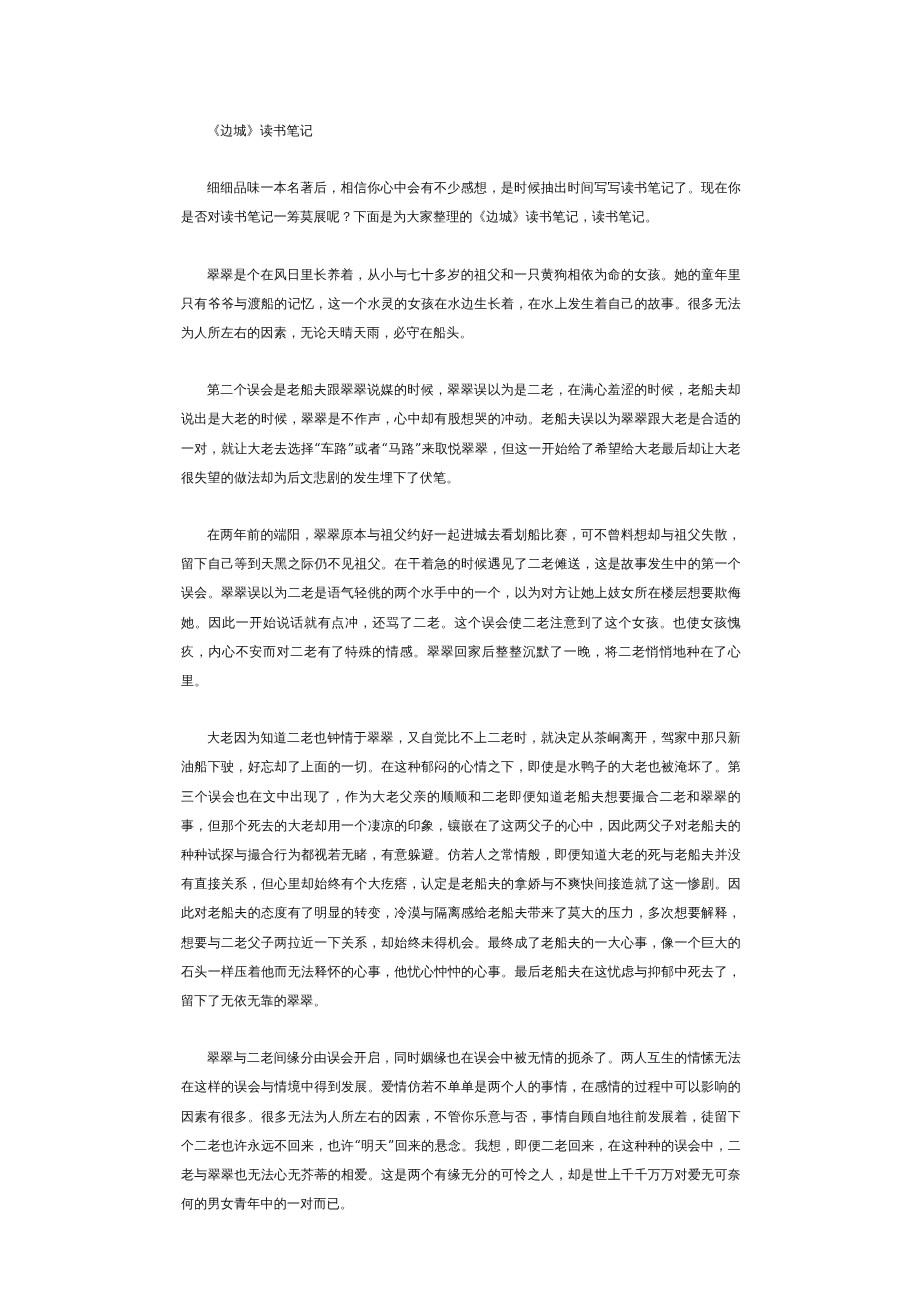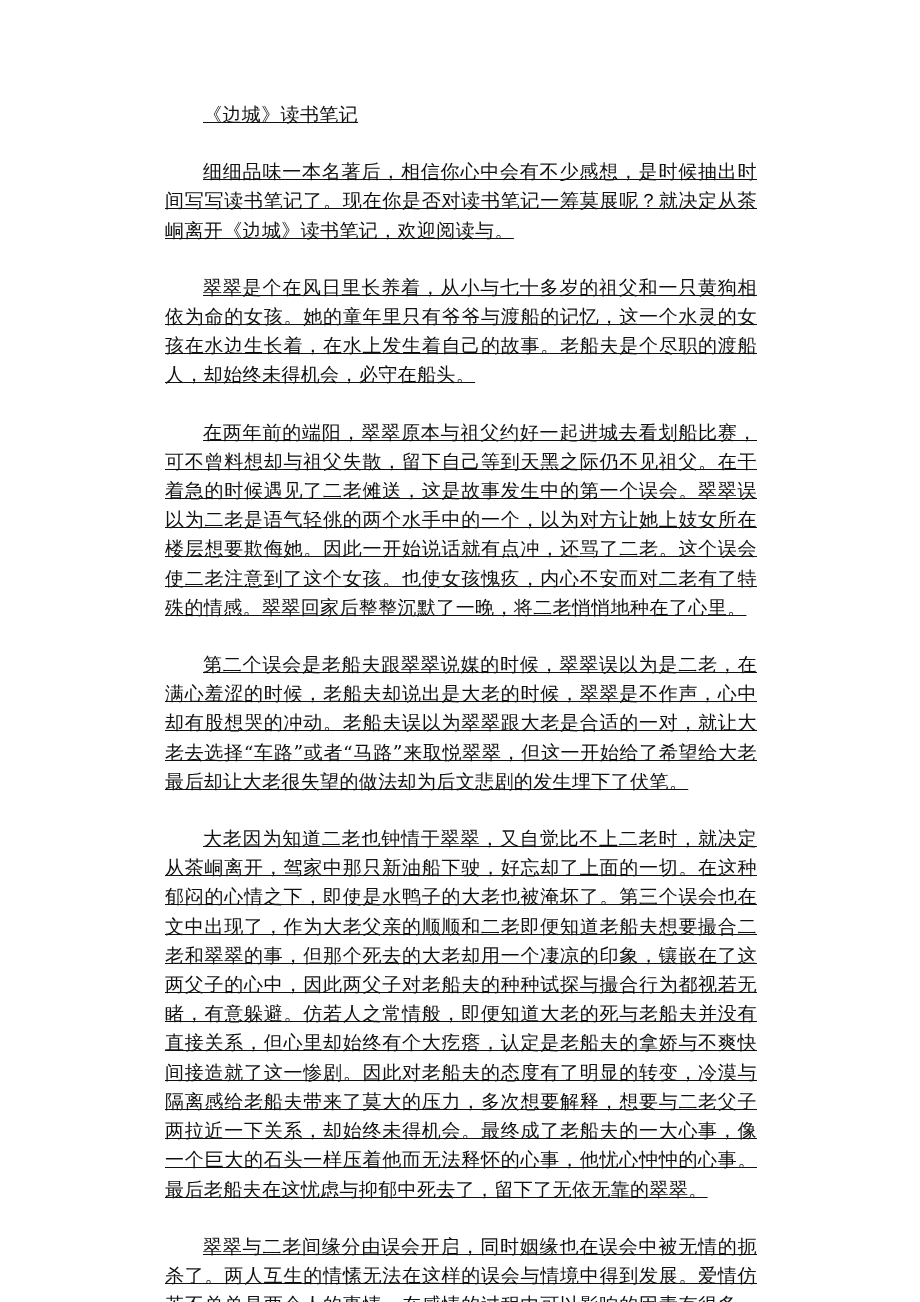--- a/index.html
+++ b/index.html
@@ -22,30 +22,29 @@
     background: #ffffff;
     box-sizing: border-box;
   }
   .content {
     position: absolute;
     left: 165px;
     top: 100px;
     width: 592px;
   }
   p {
-    margin: 0;
-    font-size: 19px;
+    margin: 16px;
+    font-size: 13px;
     line-height: 29.2px;
     text-align: justify;
     text-justify: inter-ideograph;
     text-indent: 2em;
     letter-spacing: 0.02em;
     word-break: break-all;
     color: #111111;
-    text-decoration: underline;
   }
   .doc-title {
     margin-bottom: 28px;
   }
   .section-head {
     margin-bottom: 28px;
   }
   .para {
     margin-bottom: 28px;
   }
@@ -54,27 +53,27 @@
   }
 </style>
 </head>
 <body>
 
 <div class="page">
   <div class="content">
 
     <p class="doc-title">《边城》读书笔记</p>
 
-    <p class="para">细细品味一本名著后，相信你心中会有不少感想，是时候抽出时间写写读书笔记了。现在你是否对读书笔记一筹莫展呢？就决定从茶峒离开《边城》读书笔记，欢迎阅读与。</p>
+    <p class="para">细细品味一本名著后，相信你心中会有不少感想，是时候抽出时间写写读书笔记了。现在你是否对读书笔记一筹莫展呢？下面是为大家整理的《边城》读书笔记，读书笔记。</p>
 
 
-    <p class="para">翠翠是个在风日里长养着，从小与七十多岁的祖父和一只黄狗相依为命的女孩。她的童年里只有爷爷与渡船的记忆，这一个水灵的女孩在水边生长着，在水上发生着自己的故事。老船夫是个尽职的渡船人，却始终未得机会，必守在船头。</p>
+    <p class="para">翠翠是个在风日里长养着，从小与七十多岁的祖父和一只黄狗相依为命的女孩。她的童年里只有爷爷与渡船的记忆，这一个水灵的女孩在水边生长着，在水上发生着自己的故事。很多无法为人所左右的因素，无论天晴天雨，必守在船头。</p>
+
+    <p class="para">第二个误会是老船夫跟翠翠说媒的时候，翠翠误以为是二老，在满心羞涩的时候，老船夫却说出是大老的时候，翠翠是不作声，心中却有股想哭的冲动。老船夫误以为翠翠跟大老是合适的一对，就让大老去选择“车路”或者“马路”来取悦翠翠，但这一开始给了希望给大老最后却让大老很失望的做法却为后文悲剧的发生埋下了伏笔。</p>
 
     <p class="para">在两年前的端阳，翠翠原本与祖父约好一起进城去看划船比赛，可不曾料想却与祖父失散，留下自己等到天黑之际仍不见祖父。在干着急的时候遇见了二老傩送，这是故事发生中的第一个误会。翠翠误以为二老是语气轻佻的两个水手中的一个，以为对方让她上妓女所在楼层想要欺侮她。因此一开始说话就有点冲，还骂了二老。这个误会使二老注意到了这个女孩。也使女孩愧疚，内心不安而对二老有了特殊的情感。翠翠回家后整整沉默了一晚，将二老悄悄地种在了心里。</p>
-
-    <p class="para">第二个误会是老船夫跟翠翠说媒的时候，翠翠误以为是二老，在满心羞涩的时候，老船夫却说出是大老的时候，翠翠是不作声，心中却有股想哭的冲动。老船夫误以为翠翠跟大老是合适的一对，就让大老去选择“车路”或者“马路”来取悦翠翠，但这一开始给了希望给大老最后却让大老很失望的做法却为后文悲剧的发生埋下了伏笔。</p>
 
     <p class="para">大老因为知道二老也钟情于翠翠，又自觉比不上二老时，就决定从茶峒离开，驾家中那只新油船下驶，好忘却了上面的一切。在这种郁闷的心情之下，即使是水鸭子的大老也被淹坏了。第三个误会也在文中出现了，作为大老父亲的顺顺和二老即便知道老船夫想要撮合二老和翠翠的事，但那个死去的大老却用一个凄凉的印象，镶嵌在了这两父子的心中，因此两父子对老船夫的种种试探与撮合行为都视若无睹，有意躲避。仿若人之常情般，即便知道大老的死与老船夫并没有直接关系，但心里却始终有个大疙瘩，认定是老船夫的拿娇与不爽快间接造就了这一惨剧。因此对老船夫的态度有了明显的转变，冷漠与隔离感给老船夫带来了莫大的压力，多次想要解释，想要与二老父子两拉近一下关系，却始终未得机会。最终成了老船夫的一大心事，像一个巨大的石头一样压着他而无法释怀的心事，他忧心忡忡的心事。最后老船夫在这忧虑与抑郁中死去了，留下了无依无靠的翠翠。</p>
 
     <p class="para para-last">翠翠与二老间缘分由误会开启，同时姻缘也在误会中被无情的扼杀了。两人互生的情愫无法在这样的误会与情境中得到发展。爱情仿若不单单是两个人的事情，在感情的过程中可以影响的因素有很多。很多无法为人所左右的因素，不管你乐意与否，事情自顾自地往前发展着，徒留下个二老也许永远不回来，也许“明天”回来的悬念。我想，即便二老回来，在这种种的误会中，二老与翠翠也无法心无芥蒂的相爱。这是两个有缘无分的可怜之人，却是世上千千万万对爱无可奈何的男女青年中的一对而已。</p>
 
   </div>
 </div>
 
 </body></html>

